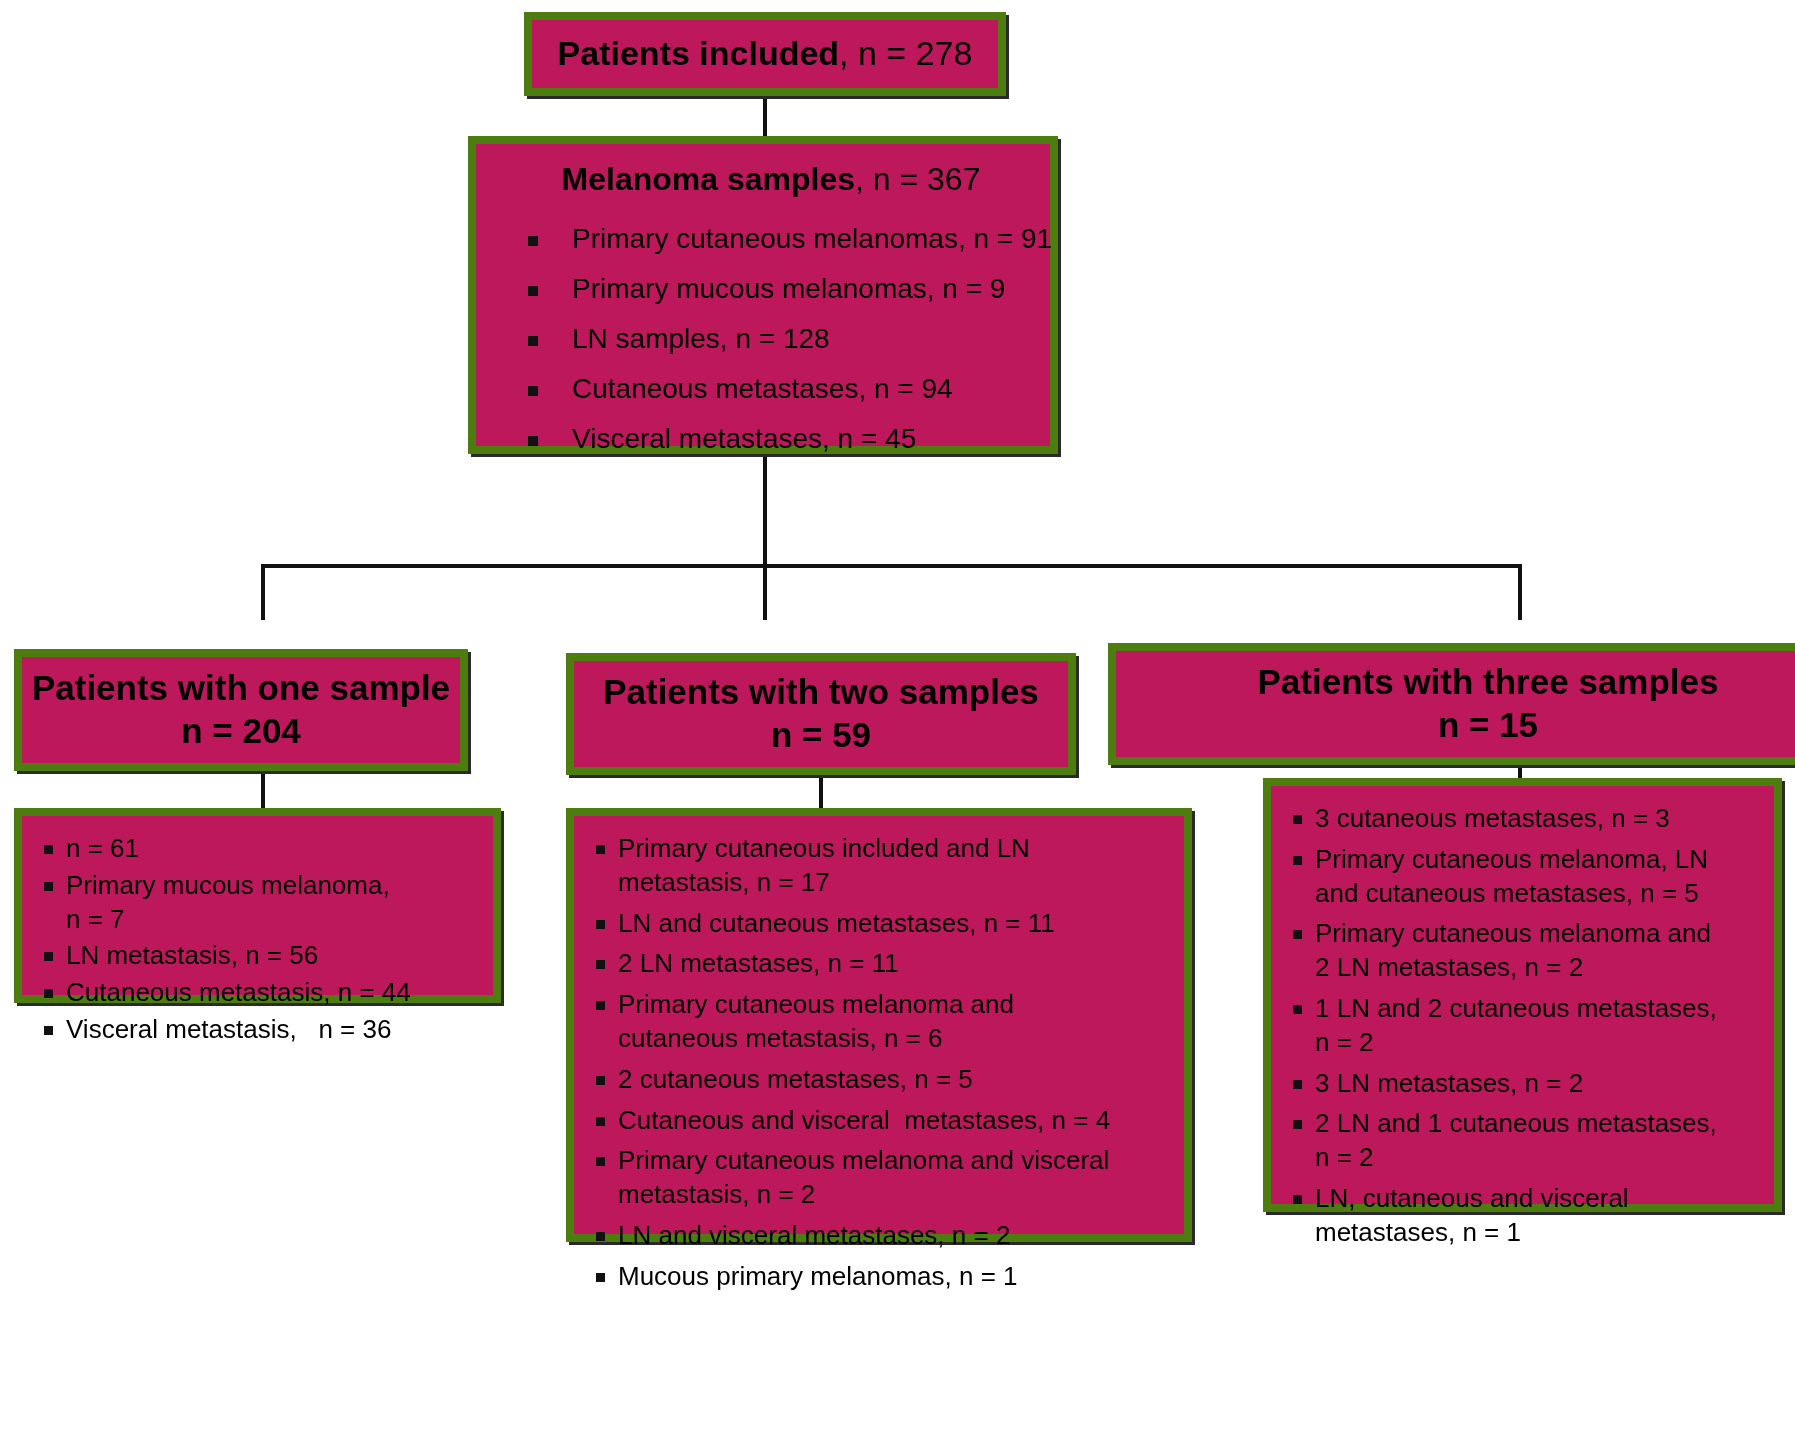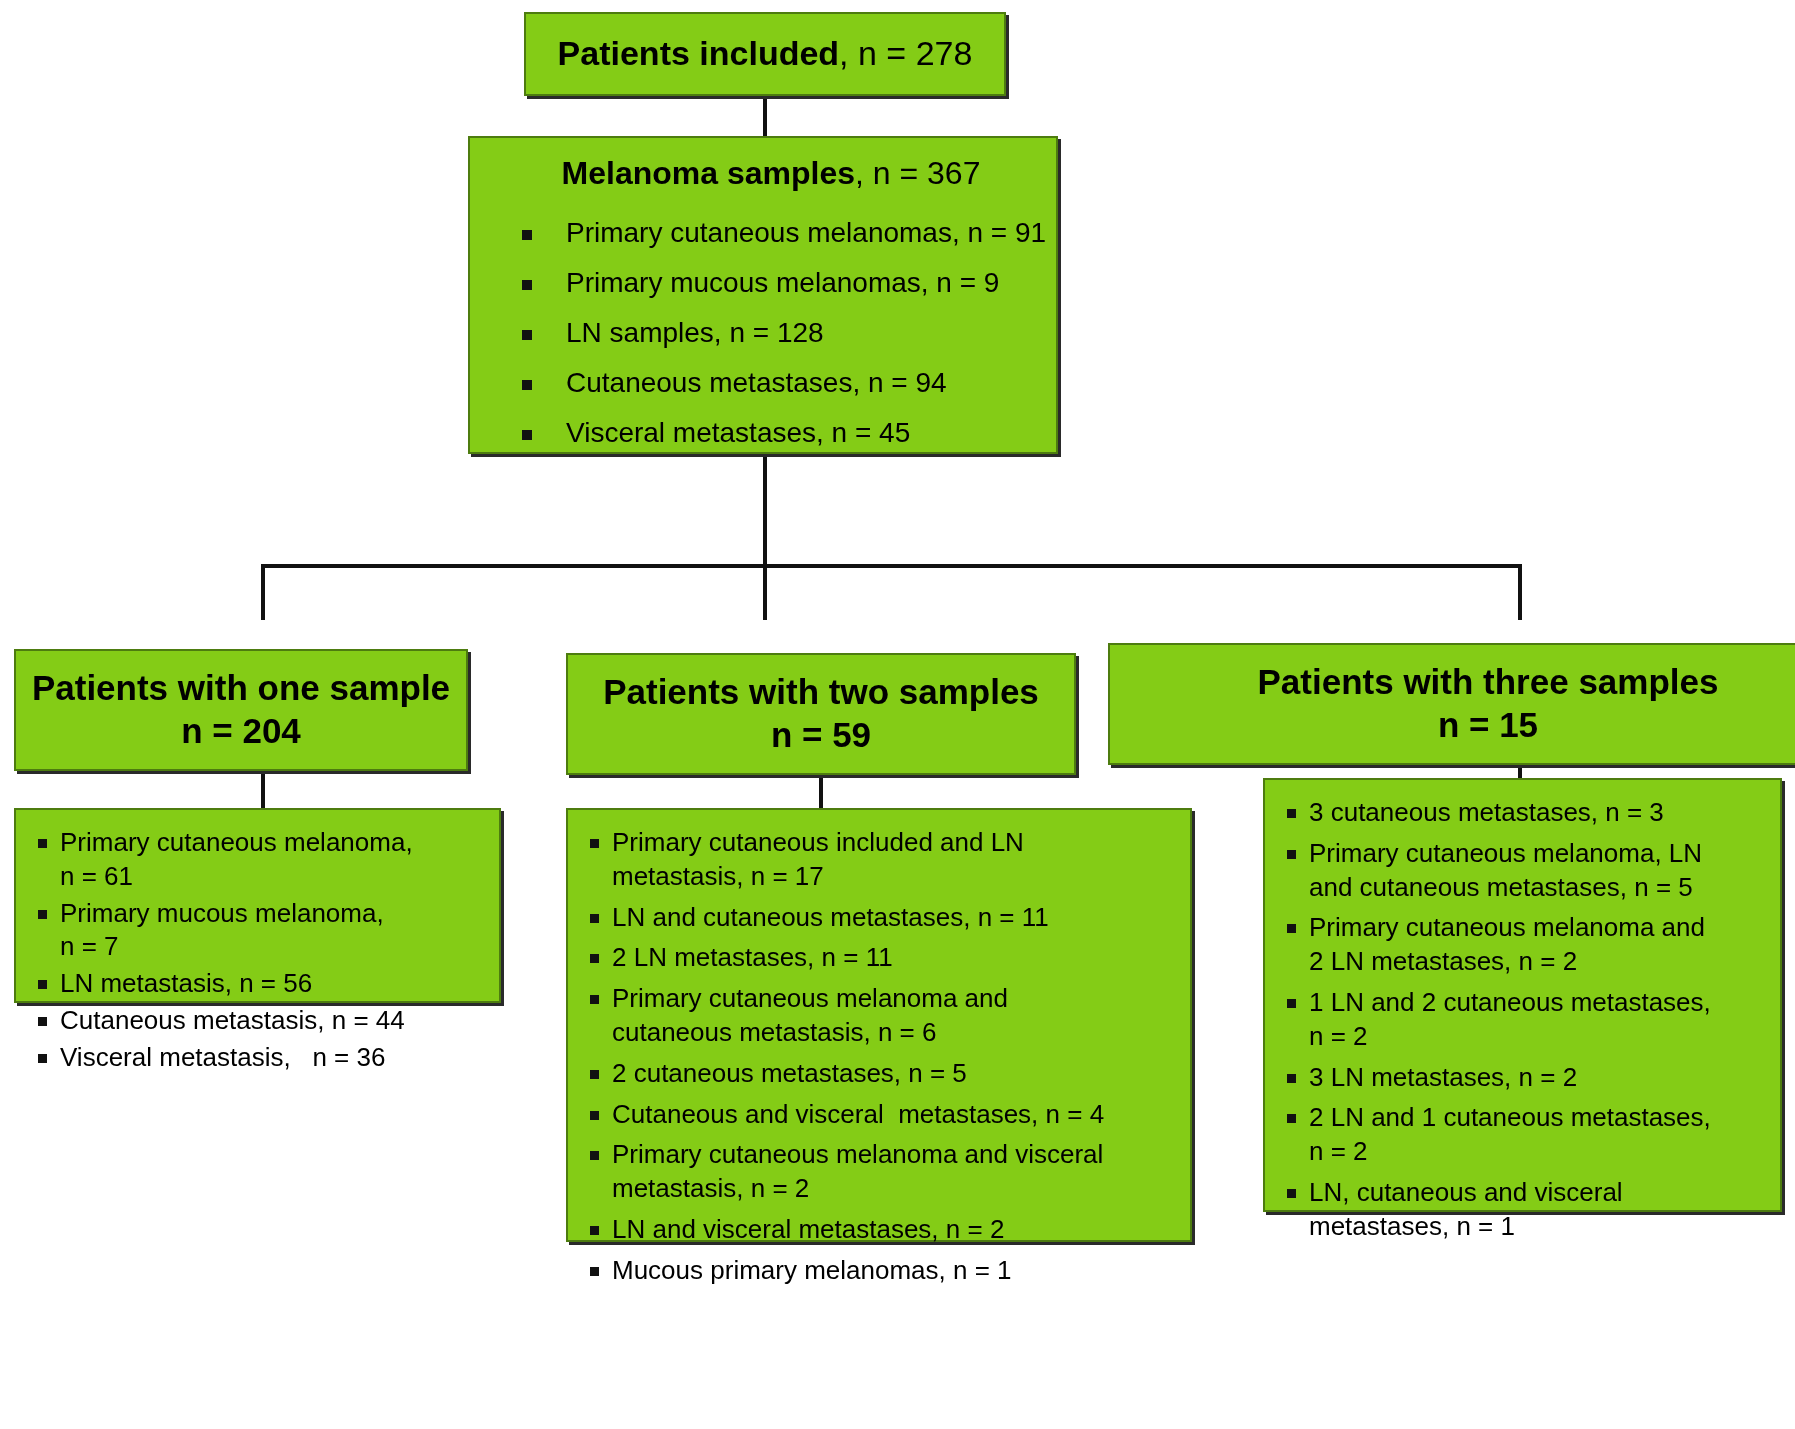--- a/index.html
+++ b/index.html
@@ -7,22 +7,22 @@
     width:1795px;height:1429px;position:relative;overflow:hidden;
     font-family:"Liberation Sans", sans-serif;
     color:#000000;
     -webkit-font-smoothing:antialiased;
   }
   .canvas{position:absolute;left:0;top:0;width:1795px;height:1429px;}
 
   .box{
     position:absolute;
     box-sizing:border-box;
-    background:#84cc16;
-    border:2px solid #4d7c0f;
+    background:#be185d;
+    border:8px solid #4d7c0f;
     box-shadow:3px 3px 0 0 #2a2a2a;
   }
   .hdr{
     text-align:center;
     font-weight:bold;
     line-height:1.22;
   }
   .hdr .light{font-weight:normal;}
 
   
@@ -144,21 +144,20 @@
   <div class="box tier3" id="box-three-samples">
     <div class="hdr">
       <span>Patients with three samples</span><br>
       <span>n = 15</span>
     </div>
   </div>
 
   <div class="box detail" id="box-one-sample-detail">
     <ul class="sm">
       <li>
-        <span class="ln1">Primary cutaneous melanoma,</span>
         <span class="cont">n = 61</span>
       </li>
       <li>
         <span class="ln1">Primary mucous melanoma,</span>
         <span class="cont">n = 7</span>
       </li>
       <li>
         <span class="ln1">LN metastasis, n = 56</span>
       </li>
       <li>

